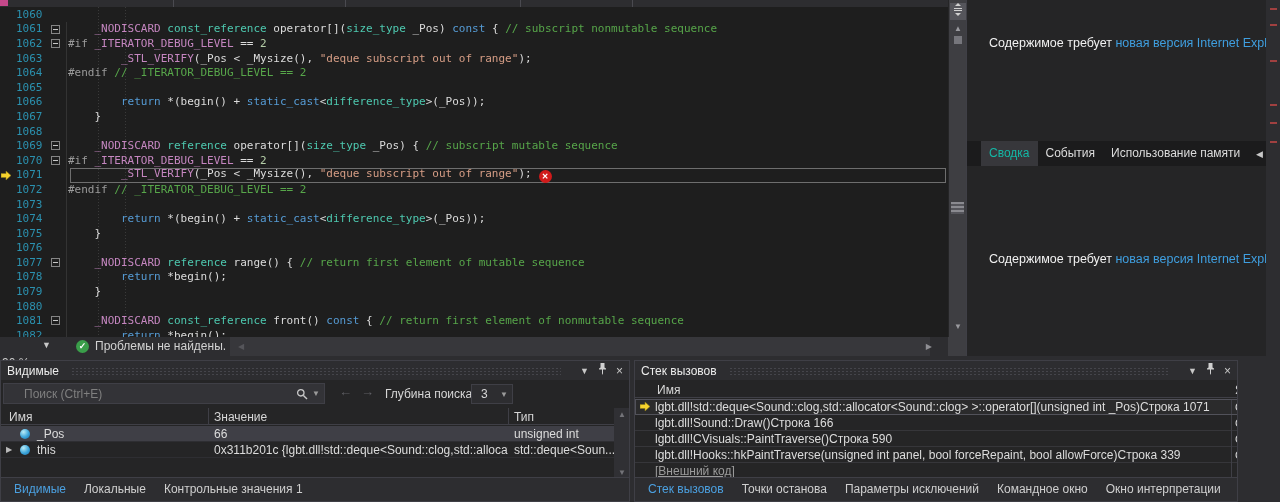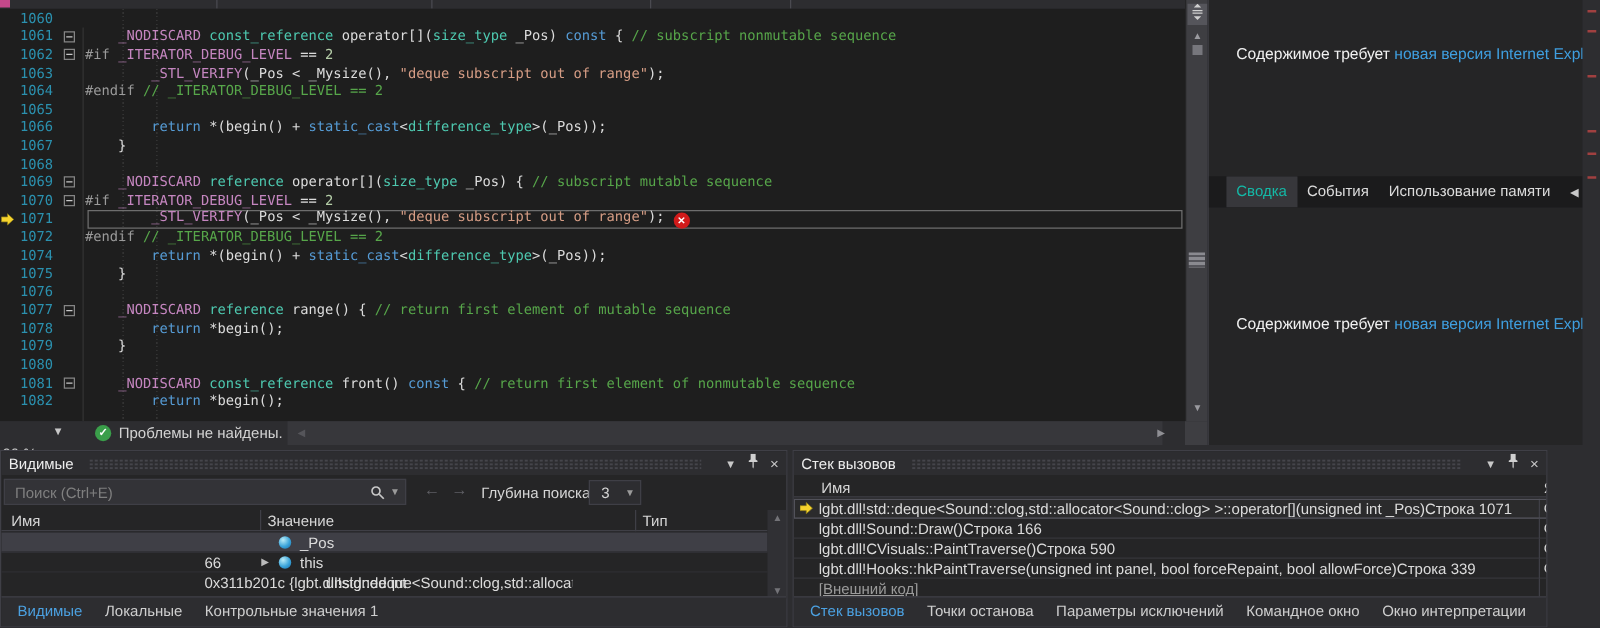--- a/index.html
+++ b/index.html
@@ -73,37 +73,37 @@
   .tw-title .t { color:#ececec; flex:none; }
   .tw-grip { flex:1; height:9px; margin:2px 10px 0 12px;
     background-image:radial-gradient(circle,#45454b 1px,transparent 1px); background-size:4px 3px; }
   .tw-ico { flex:none; color:#c8c8c8; margin-left:9px; text-align:center; }
   .tw-ico.caret { font-size:9px; }
   .tw-ico.close { font-size:12px; }
 
   
   #autos-toolbar { position:absolute; left:0; top:19px; width:100%; height:28px; }
   #search-box { position:absolute; left:2px; top:3px; width:322px; height:21px; background:#333337; border:1px solid #3f3f46; }
-  #search-input { position:absolute; left:4px; top:0; width:292px; height:19px; background:transparent; border:none; outline:none;
+  #search-input { position:absolute; left:16px; top:0; width:292px; height:19px; background:transparent; border:none; outline:none;
     color:#86efac; font-family:"Liberation Sans",sans-serif; font-size:12px; padding:0 4px; }
   #search-input::placeholder { color:#7f7f7f; }
   #search-icon { position:absolute; right:16px; top:4px; }
   #search-caret { position:absolute; right:4px; top:5px; font-size:8px; color:#9a9a9a; }
   .nav-arrow { position:absolute; top:4px; font-size:13px; color:#5f5f64; }
   #depth-label { position:absolute; left:384px; top:7px; color:#d6d6d6; }
   #depth-combo { position:absolute; left:470px; top:4px; width:42px; height:20px; background:#2d2d30; border:1px solid #3f3f46; }
   #depth-value { position:absolute; left:9px; top:2px; color:#d6d6d6; }
   #depth-caret { position:absolute; right:4px; top:5px; font-size:8px; color:#9a9a9a; }
 
   
   #autos-header { position:absolute; left:0; top:47px; width:613px; height:17px; border-bottom:1px solid #3f3f46; }
   .ah-cell { position:absolute; top:2px; color:#d6d6d6; }
   .col-sep { position:absolute; top:0; height:17px; width:1px; background:#3f3f46; }
   #autos-rows { position:absolute; left:0; top:65px; width:613px; }
-  .a-row { display:flex; height:16px; align-items:center; border-bottom:1px solid #2e2e32;flex-direction:column; }
+  .a-row { display:flex; height:16px; align-items:center; border-bottom:1px solid #2e2e32; }
   .a-row.sel { background:#3f3f46; }
   .a-name { width:207px; flex:none; position:relative; height:16px; line-height:16px; padding-left:36px; overflow:hidden; }
   .expander { position:absolute; left:5px; top:0; font-size:8px; color:#bbb; }
   .var-icon { position:absolute; left:19px; top:3px; width:10px; height:10px; border-radius:50%;
     background:radial-gradient(circle at 35% 30%, #b9ecf7, #3aa4da 55%, #1b6fa8); }
   .a-val { width:300px; flex:none; padding-left:6px; white-space:nowrap; overflow:hidden; line-height:16px; }
   .a-type { width:106px; flex:none; padding-left:6px; white-space:nowrap; overflow:hidden; line-height:16px; }
   #autos-vscroll { position:absolute; left:613px; top:47px; width:16px; height:71px; background:#303034; }
   .mini-arr { position:absolute; left:0; width:16px; text-align:center; font-size:8px; color:#737378; }
 
@@ -226,20 +226,26 @@
         <span class="cl-code"><span class="tok-d">        </span><span class="tok-m">_STL_VERIFY</span><span class="tok-d">(_Pos &lt; _Mysize(), </span><span class="tok-s">"deque subscript out of range"</span><span class="tok-d">);</span><span class="err-icon">✕</span></span>
       </div>
       <div class="cl">
         <span class="cl-margin"></span>
         <span class="cl-num">1072</span>
         <span class="cl-fold"></span>
         <span class="cl-code"><span class="tok-p">#endif </span><span class="tok-c">// _ITERATOR_DEBUG_LEVEL == 2</span></span>
       </div>
       <div class="cl">
         <span class="cl-margin"></span>
+        <span class="cl-num">1073</span>
+        <span class="cl-fold"></span>
+        <span class="cl-code"></span>
+      </div>
+      <div class="cl">
+        <span class="cl-margin"></span>
         <span class="cl-num">1074</span>
         <span class="cl-fold"></span>
         <span class="cl-code"><span class="tok-d">        </span><span class="tok-k">return</span><span class="tok-d"> *(begin() + </span><span class="tok-k">static_cast</span><span class="tok-d">&lt;</span><span class="tok-t">difference_type</span><span class="tok-d">&gt;(_Pos));</span></span>
       </div>
       <div class="cl">
         <span class="cl-margin"></span>
         <span class="cl-num">1075</span>
         <span class="cl-fold"></span>
         <span class="cl-code"><span class="tok-d">    }</span></span>
       </div>

